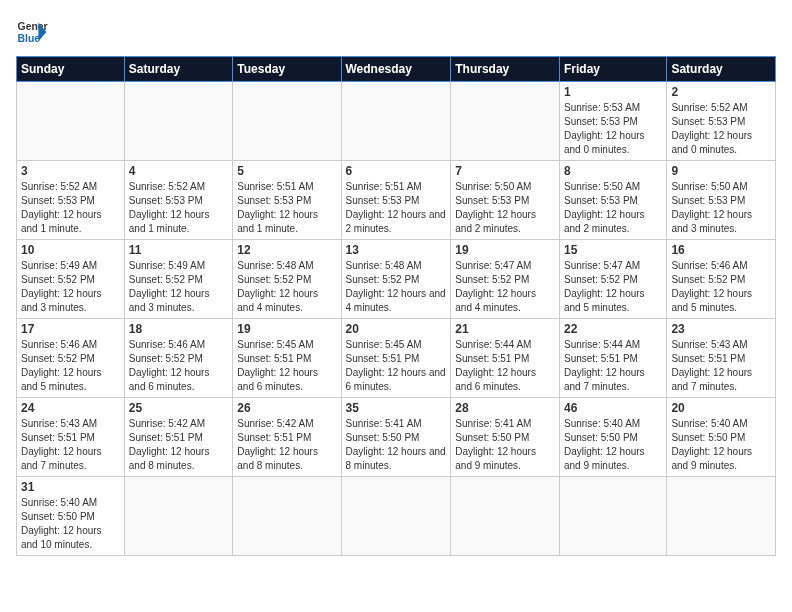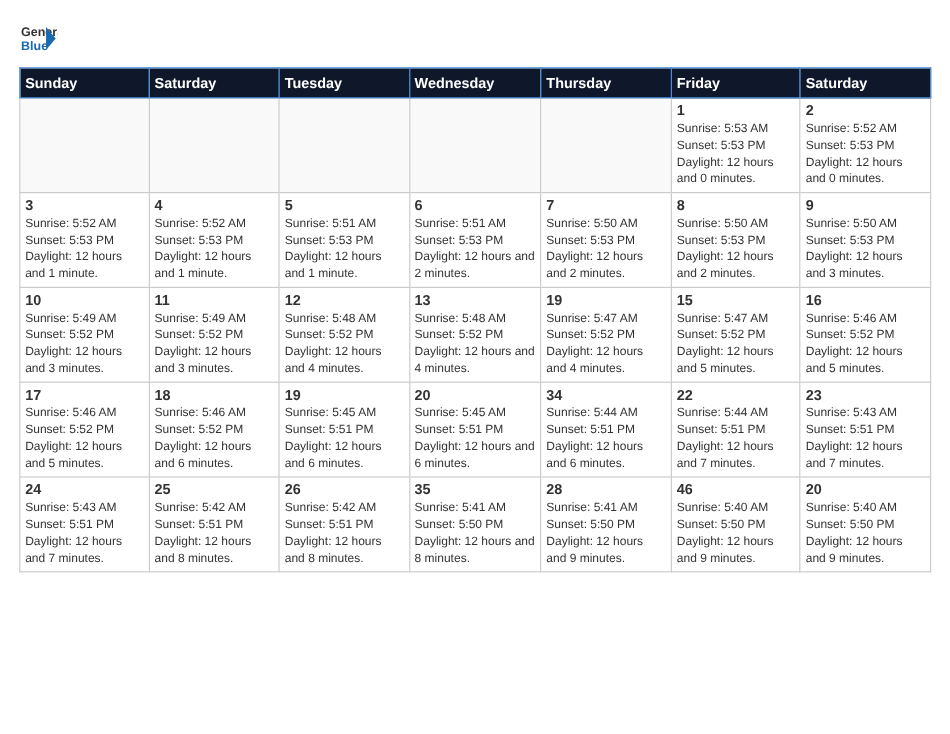--- a/index.html
+++ b/index.html
@@ -254,21 +254,21 @@
 and 6 minutes.</div>
         </td>
         <td>
           <span class="day-num">20</span>
           <div class="day-info">Sunrise: 5:45 AM
 Sunset: 5:51 PM
 Daylight: 12 hours
 and 6 minutes.</div>
         </td>
         <td>
-          <span class="day-num">34</span>
+          <span class="day-num">21</span>
           <div class="day-info">Sunrise: 5:44 AM
 Sunset: 5:51 PM
 Daylight: 12 hours
 and 6 minutes.</div>
         </td>
         <td>
           <span class="day-num">22</span>
           <div class="day-info">Sunrise: 5:44 AM
 Sunset: 5:51 PM
 Daylight: 12 hours
@@ -325,15 +325,30 @@
 Daylight: 12 hours
 and 9 minutes.</div>
         </td>
         <td>
           <span class="day-num">20</span>
           <div class="day-info">Sunrise: 5:40 AM
 Sunset: 5:50 PM
 Daylight: 12 hours
 and 9 minutes.</div>
         </td>
+      </tr>
+      <tr class="last-row">
+        <td>
+          <span class="day-num">31</span>
+          <div class="day-info">Sunrise: 5:40 AM
+Sunset: 5:50 PM
+Daylight: 12 hours
+and 10 minutes.</div>
+        </td>
+        <td class="empty-cell"></td>
+        <td class="empty-cell"></td>
+        <td class="empty-cell"></td>
+        <td class="empty-cell"></td>
+        <td class="empty-cell"></td>
+        <td class="empty-cell"></td>
       </tr>
     </tbody>
 </table>
 
 </body></html>

